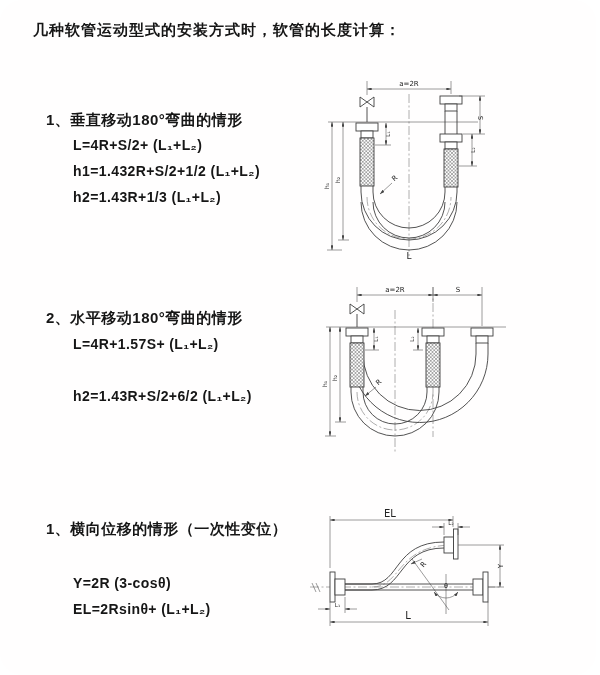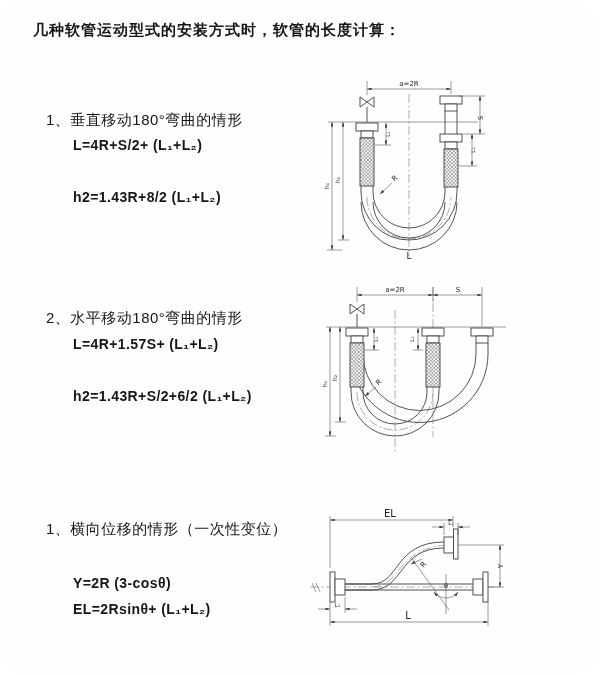--- a/index.html
+++ b/index.html
@@ -1,21 +1,21 @@
 <!DOCTYPE html>
 <html><head>
 <meta charset="utf-8">
 <style>
   html,body{margin:0;padding:0;background:#fff;}
   .page{
     position:relative;width:596px;height:675px;background:#fffefe;overflow:hidden;
     font-family:"Liberation Sans","DejaVu Sans",sans-serif;color:#161616;border-radius:22px;
   }
   .title{position:absolute;left:33px;top:21px;font-size:15px;font-weight:bold;letter-spacing:1px;}
-  .sec-heading{position:absolute;left:46px;font-size:15px;font-weight:normal;letter-spacing:0.5px;}
+  .sec-heading{position:absolute;left:46px;font-size:15px;font-weight:bold;letter-spacing:0.5px;}
   .formula{position:absolute;left:73px;font-size:14px;letter-spacing:0.4px;font-weight:bold;}
   .diagram{position:absolute;}
   svg text{font-family:"DejaVu Sans","Liberation Sans",sans-serif;fill:#222;}
   .ln{stroke:#3f3f3f;stroke-width:0.9;fill:none;}
   .thin{stroke:#4a4a4a;stroke-width:0.55;fill:none;}
   .dim{stroke:#4a4a4a;stroke-width:0.55;fill:none;}
   .cl{stroke:#6a6a6a;stroke-width:0.55;fill:none;stroke-dasharray:9 2.5 2 2.5;}
   .fit{fill:#fff;stroke:#3f3f3f;stroke-width:0.9;}
 </style>
 </head>
@@ -31,21 +31,22 @@
     </pattern>
   </defs>
 </svg>
 
 <div class="page">
 
   <div class="title">几种软管运动型式的安装方式时，软管的长度计算：</div>
 
   <div class="sec-heading" style="top:111px">1、垂直移动180°弯曲的情形</div>
   <div class="formula" style="top:137px">L=4R+S/2+ (L₁+L₂)</div>
-  <div class="formula" style="top:189px">h2=1.43R+8/2 (L₁+L₂)</div>
+  <div class="formula" style="top:163px">h1=1.432R+S/2+1/2 (L₁+L₂)</div>
+  <div class="formula" style="top:189px">h2=1.43R+1/3 (L₁+L₂)</div>
 
   <svg class="diagram" style="left:312px;top:76px" width="288" height="186" viewBox="0 0 288 186">
 
     <line class="cl" x1="97" y1="18" x2="97" y2="180"></line>
     <line class="thin" x1="16" y1="46" x2="166" y2="46"></line>
 
     <g>
       <path class="ln" d="M49,110 L49,116 A48,48 0 0 0 145,116 L145,111"></path>
       <path class="ln" d="M61,110 L61,116 A36,36 0 0 0 133,116 L133,111"></path>
       <path class="ln" d="M49,126 A48,48 0 0 0 145,126"></path>

